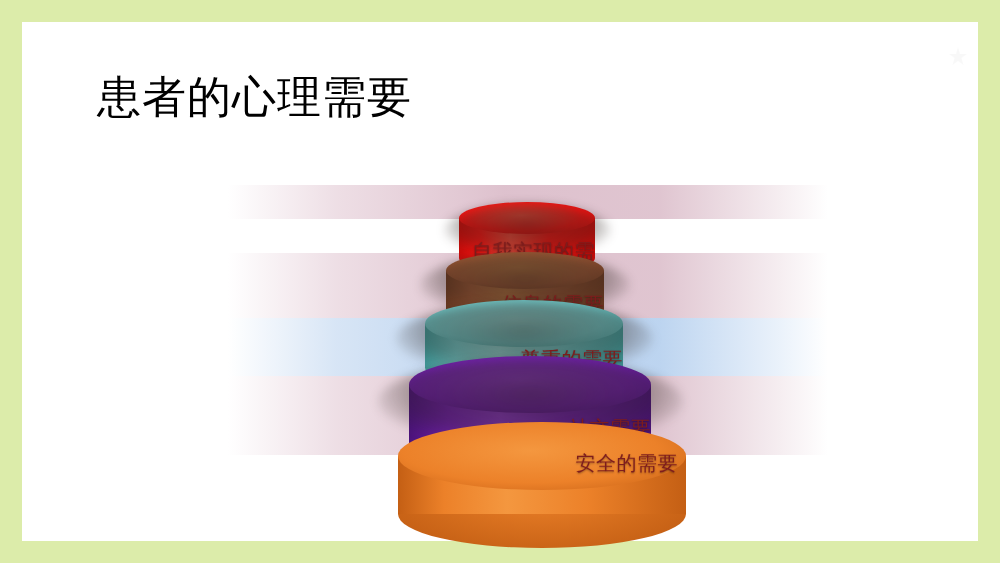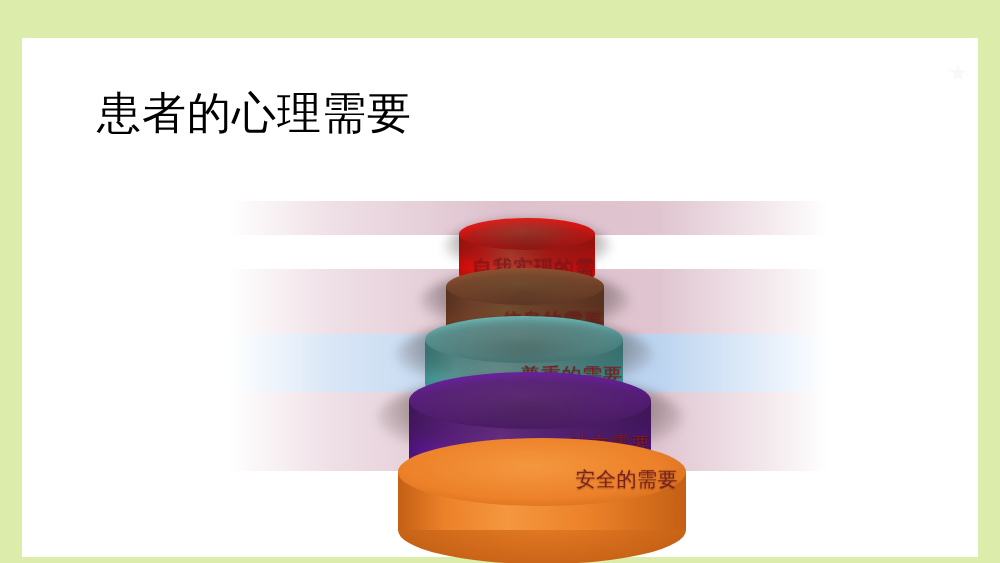--- a/index.html
+++ b/index.html
@@ -19,21 +19,21 @@
     width: 1000px;
     height: 563px;
     background: #dcecaa;
     box-sizing: border-box;
   }
 
   
   .canvas {
     position: absolute;
     left: 22px;
-    top: 38px;
+    top: 22px;
     width: 956px;
     height: 519px;
     background: #ffffff;
   }
 
   
   .watermark {
     position: absolute;
     left: 925px;
     top: 24px;

